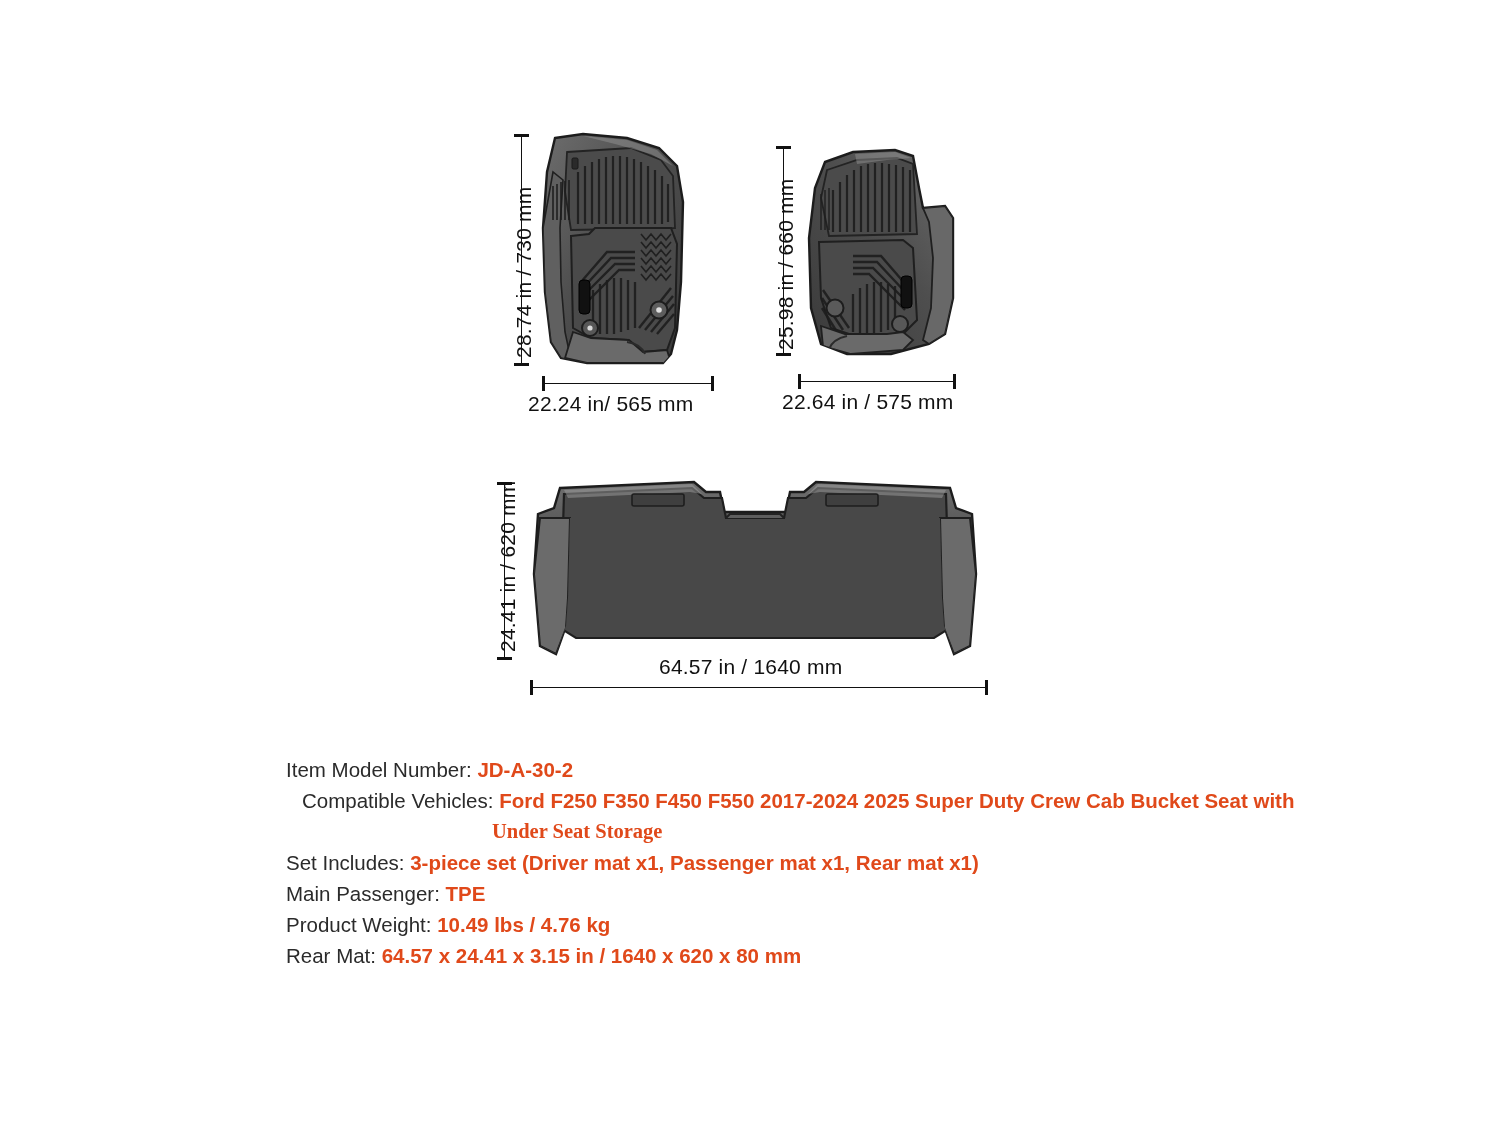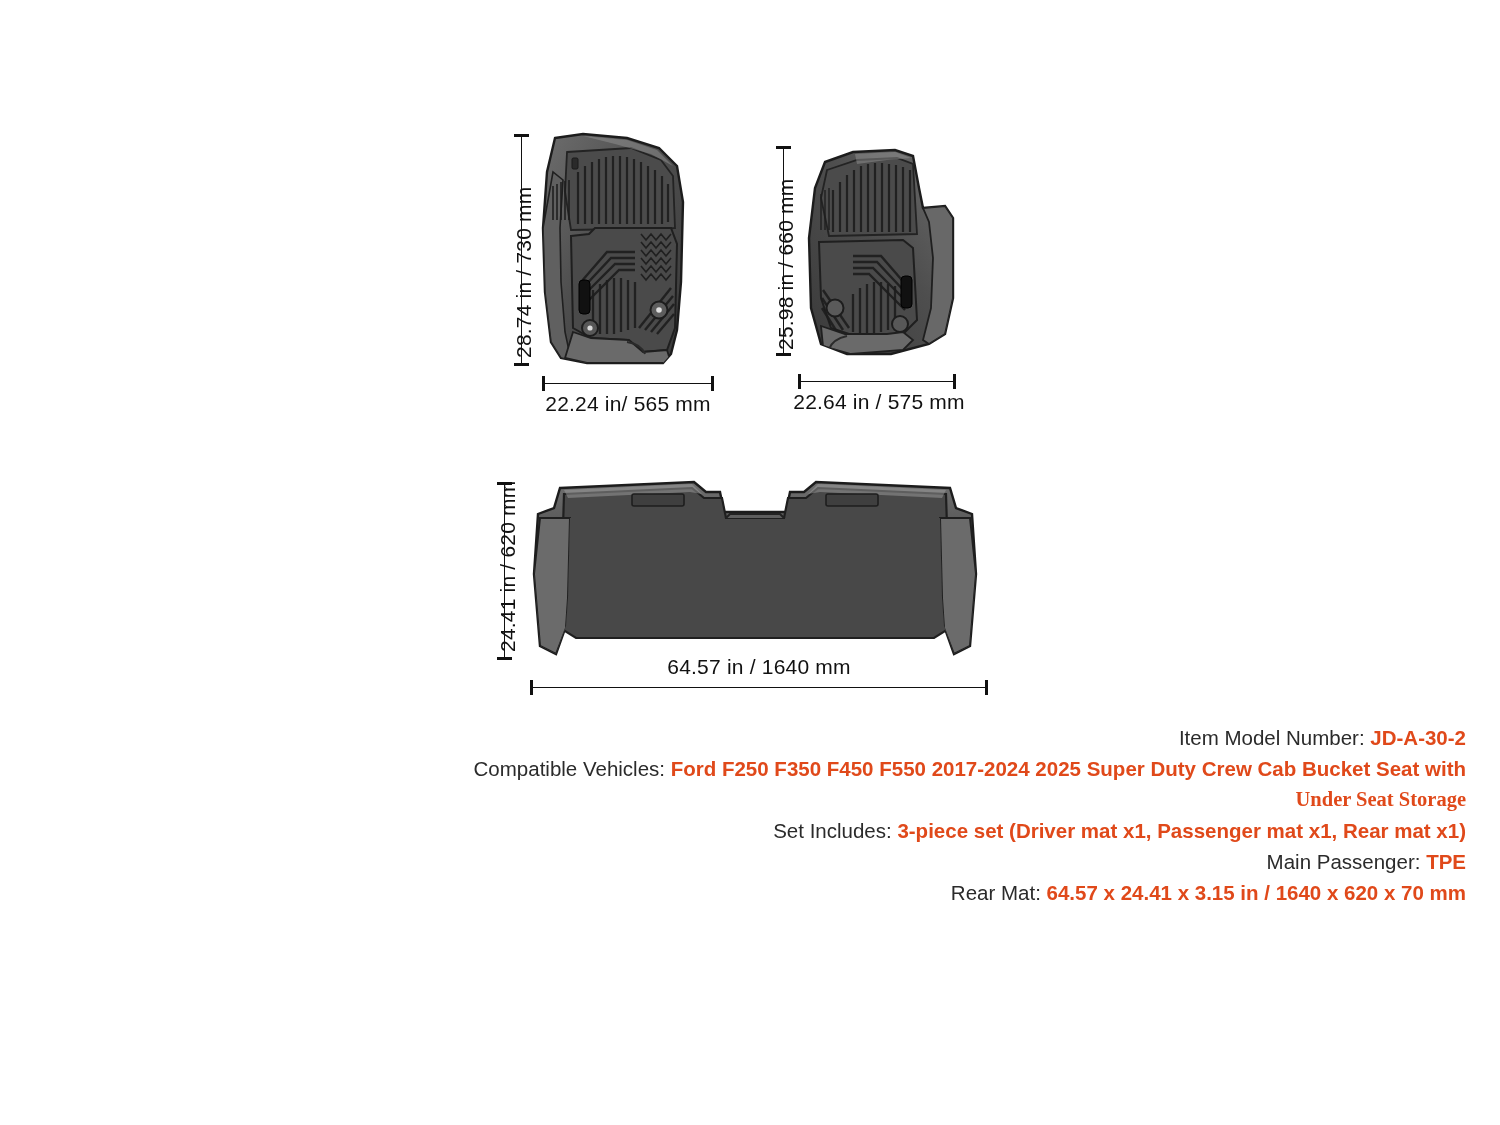--- a/index.html
+++ b/index.html
@@ -51,51 +51,49 @@
   }
   .dim-v::before { top: 0; }
   .dim-v::after  { bottom: 0; }
 
   .dim-label-h {
     position: absolute;
     font-size: 21px;
     color: #111111;
     white-space: nowrap;
     letter-spacing: .2px;
-    text-align: center;
   }
   .dim-label-v {
     position: absolute;
     font-size: 21px;
     color: #111111;
     white-space: nowrap;
     letter-spacing: .2px;
     transform-origin: 0 0;
     transform: rotate(-90deg);
   }
 
   
   .mat-wrap { position: absolute; }
   .mat-wrap svg { display: block; width: 100%; height: 100%; }
 
   
   #spec-list {
     position: absolute;
     left: 286px;
-    top: 722px;
+    top: 754px;
     width: 1180px;
-    text-align: right;
   }
   .spec-row {
     font-size: 20.5px;
     line-height: 31px;
     color: #2b2b2b;
     white-space: nowrap;
   }
-  .spec-row.wrapme { white-space: normal; }
+  .spec-row.wrapme { white-space: normal; margin-left: 16px; }
   .spec-label { font-weight: 400; }
   .spec-value { font-weight: bold; color: #e0491a; }
   .spec-row.wrapme .spec-value {
     display: inline;
   }
   .spec-cont {
     display: block;
     padding-left: 190px;
     font-weight: bold;
     color: #e0491a;
@@ -445,20 +443,23 @@
   </div>
 
   <div class="spec-row">
     <span class="spec-label">Set Includes: </span><span class="spec-value">3-piece set (Driver mat x1, Passenger mat x1, Rear mat x1)</span>
   </div>
 
   <div class="spec-row">
     <span class="spec-label">Main Passenger: </span><span class="spec-value">TPE</span>
   </div>
 
-
-
-
   <div class="spec-row">
-    <span class="spec-label">Rear Mat: </span><span class="spec-value">64.57 x 24.41 x 3.15 in / 1640 x 620 x 70 mm</span>
+    <span class="spec-label">Product Weight: </span><span class="spec-value">10.49 lbs / 4.76 kg</span>
+  </div>
+
+
+
+  <div class="spec-row">
+    <span class="spec-label">Rear Mat: </span><span class="spec-value">64.57 x 24.41 x 3.15 in / 1640 x 620 x 80 mm</span>
   </div>
 
 </div>
 
 </body></html>

